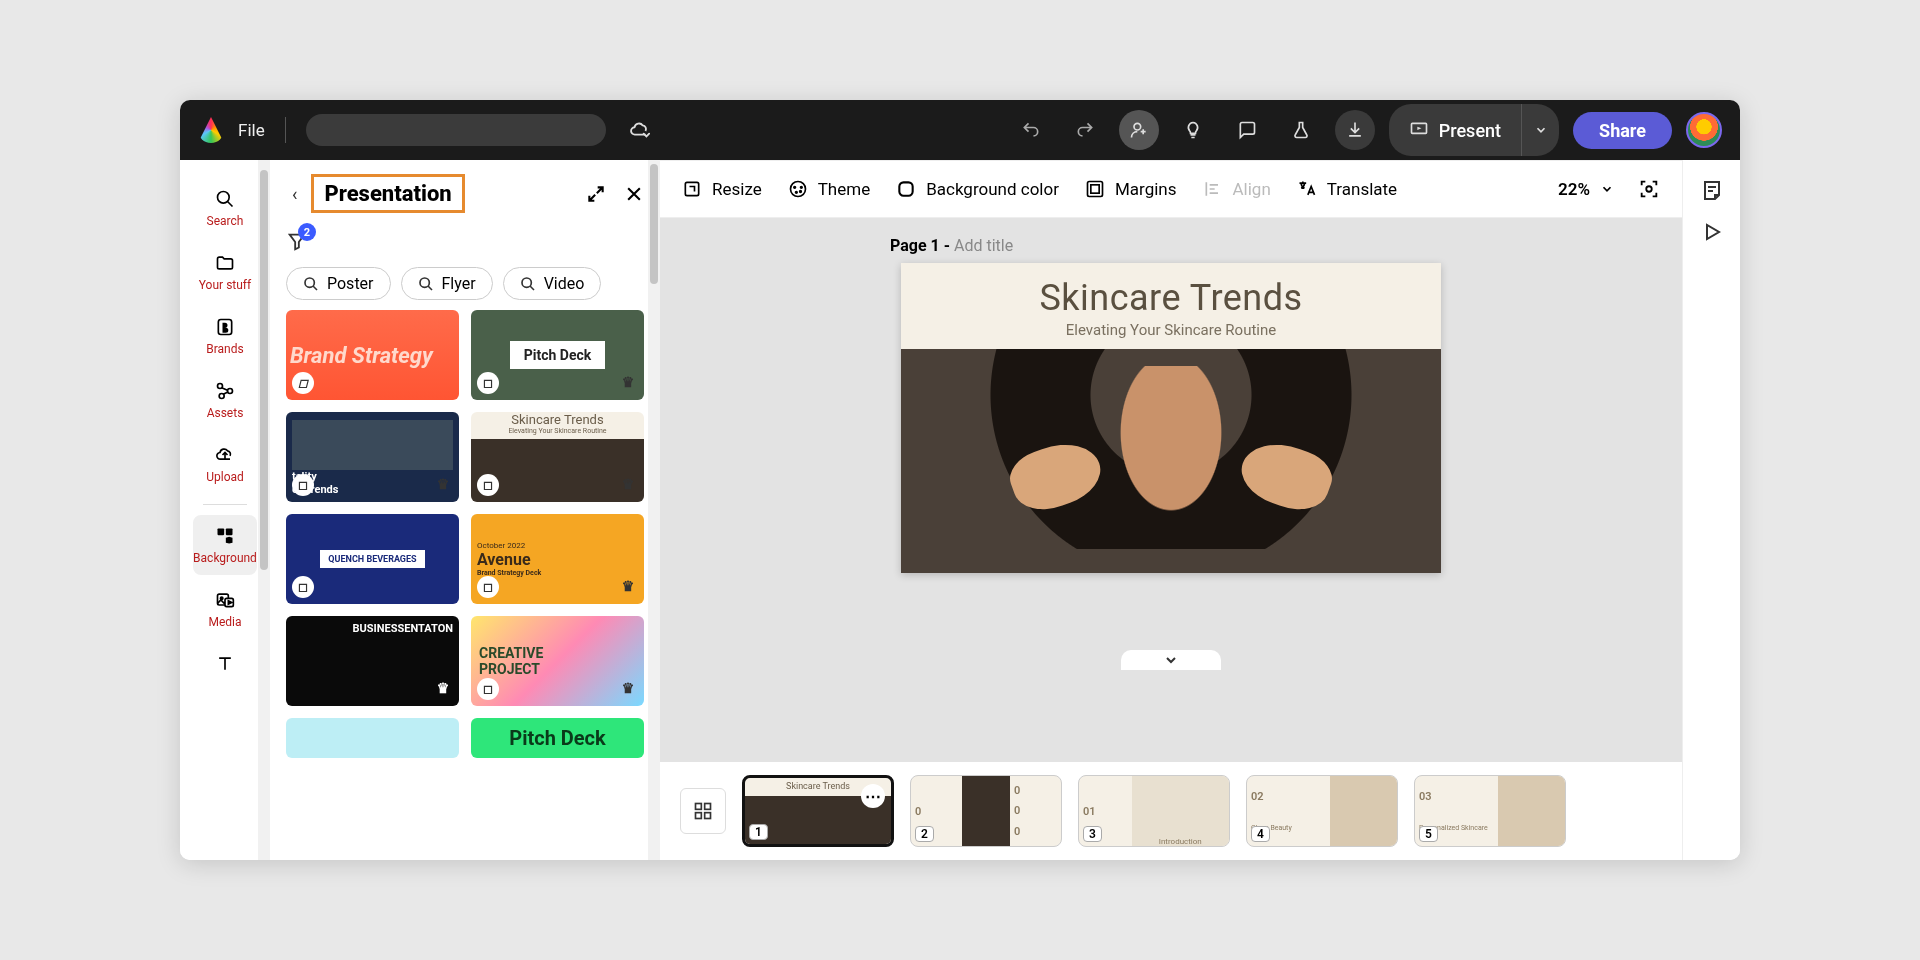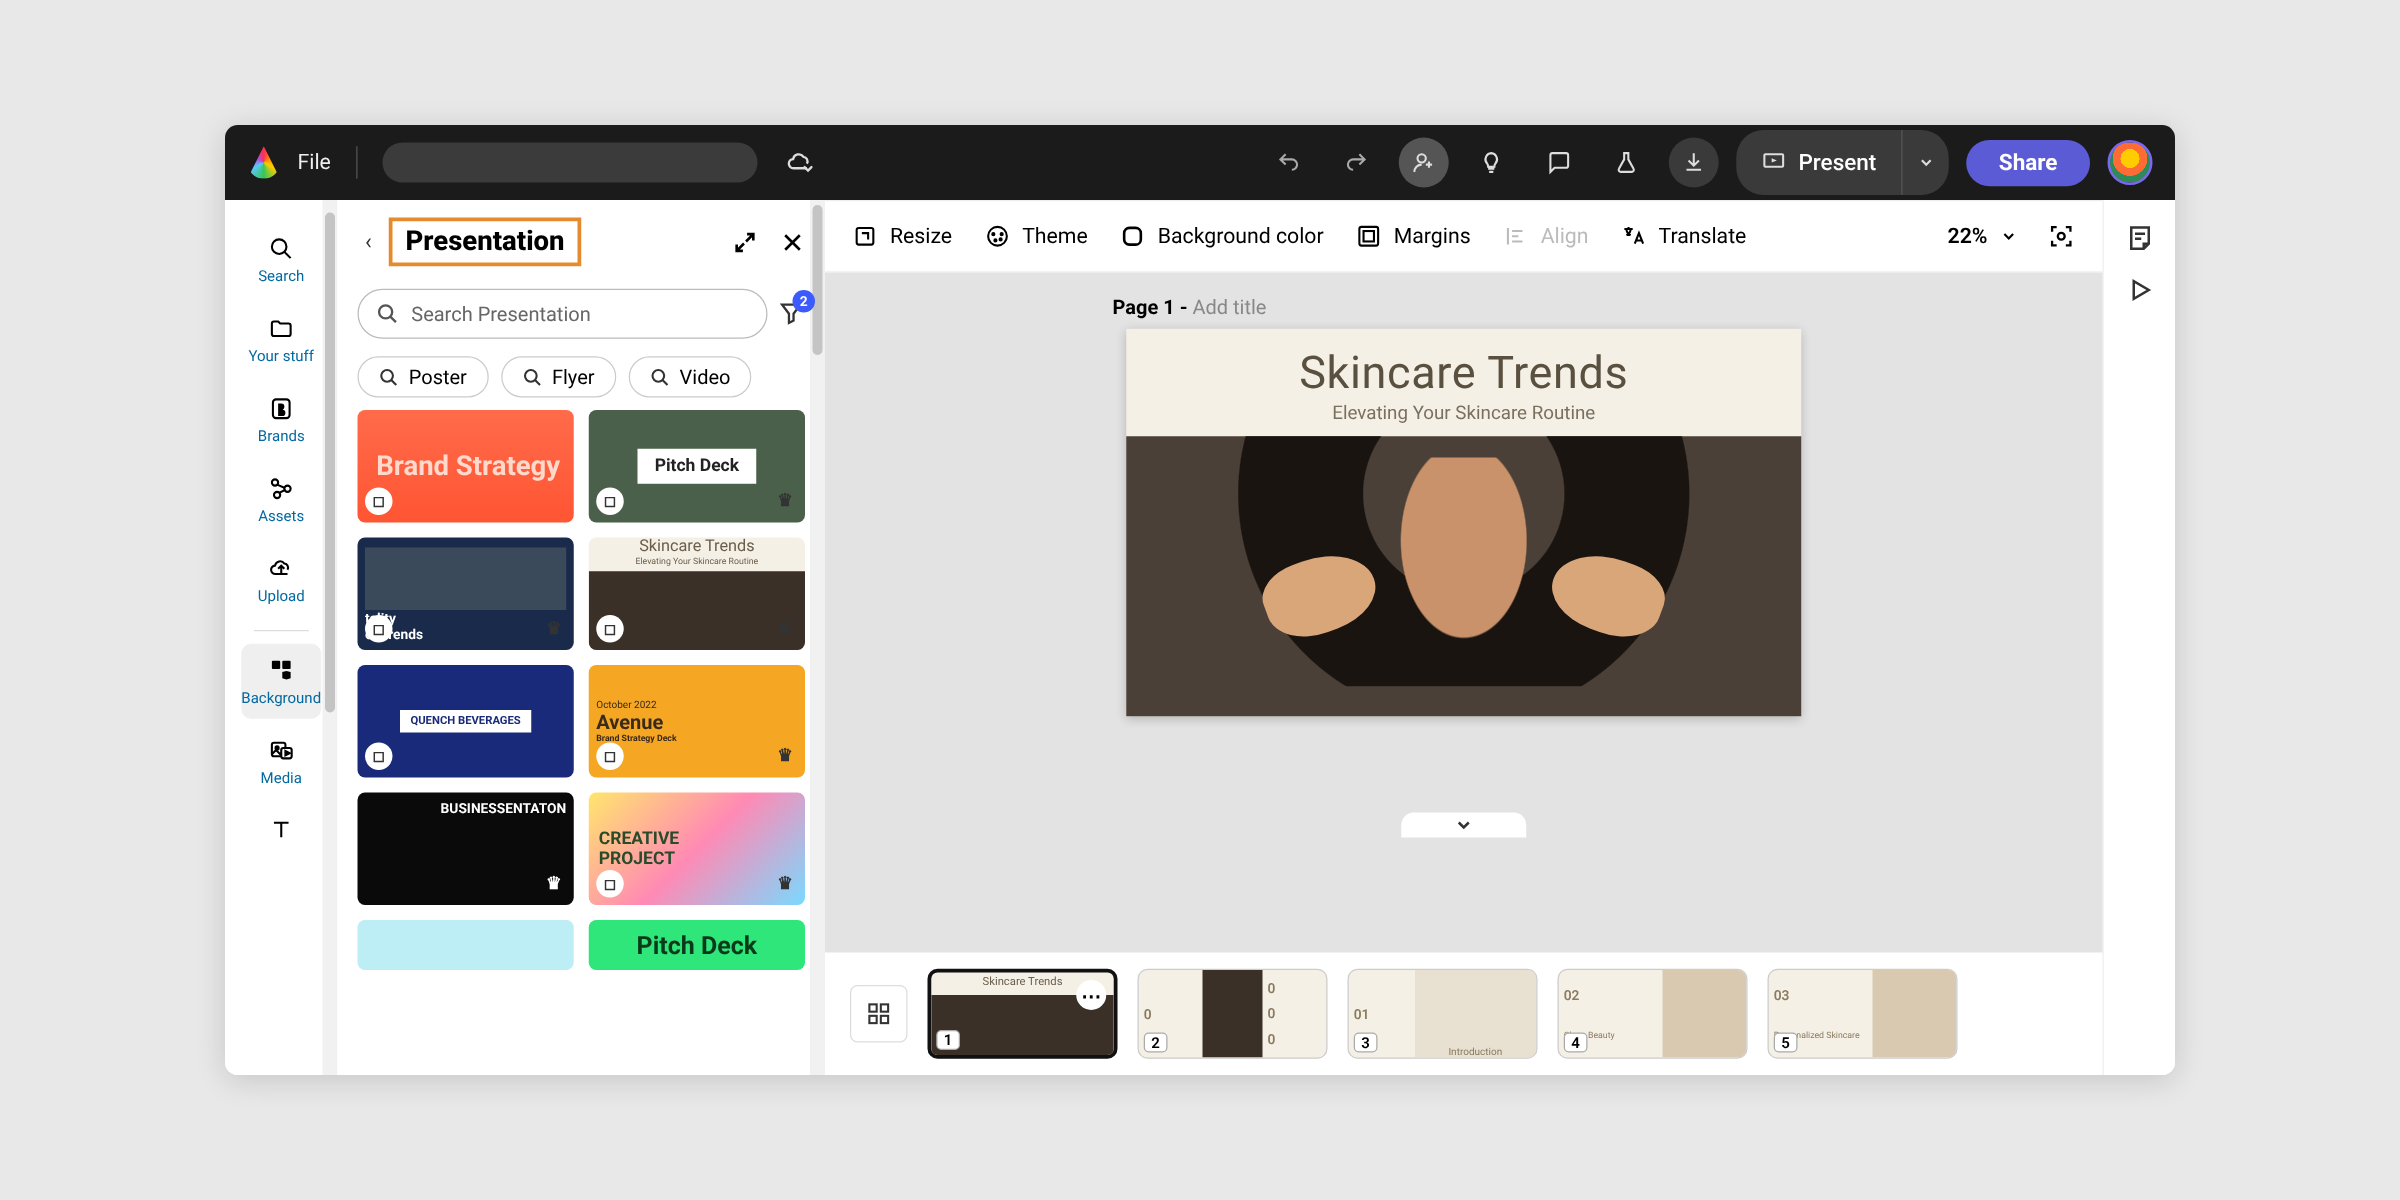--- a/index.html
+++ b/index.html
@@ -19,21 +19,21 @@
   .present-btn .pmain { display:flex; align-items:center; gap:10px; padding:0 20px; font-size:18px; font-weight:500;}
   .present-btn .pcaret { width:38px; display:flex; align-items:center; justify-content:center; border-left:1px solid #555; height:100%;}
   .share-btn { background:#5b5bd6; color:#fff; font-weight:700; font-size:18px; padding: 8px 26px; border-radius: 22px; }
   .avatar { width:36px; height:36px; border-radius:50%; background: radial-gradient(circle at 50% 40%, #ffcc00 30%, #ff6b35 31% 55%, #2e8b57 56%); border:2px solid #7b68ee; }
 
   
   .body { flex:1; display:flex; min-height:0; }
   .rail { width:90px; background:#fff; display:flex; flex-direction:column; align-items:center; padding-top:18px; gap:4px; position:relative; }
   .rail .scroll { position:absolute; right:0; top:0; width:12px; height:100%; background:#f1f1f1; }
   .rail .scroll::before{content:'';position:absolute;top:10px;left:2px;width:8px;height:400px;background:#c4c4c4;border-radius:4px;}
-  .rail-item { width:64px; display:flex; flex-direction:column; align-items:center; gap:4px; padding:10px 0; font-size:12px; color:#0369a1; cursor:pointer; border-radius:8px;}
+  .rail-item { width:64px; display:flex; flex-direction:column; align-items:center; gap:4px; padding:10px 0; font-size:12px; color:#b91c1c; cursor:pointer; border-radius:8px;}
   .rail-item.active { background:#efefef; }
   .rail-ic { width:22px; height:22px; display:flex; align-items:center; justify-content:center; }
   .rail-sep { width:44px; height:1px; background:#ddd; margin:6px 0; }
 
   
   .panel { width:390px; background:#fff; display:flex; flex-direction:column; position:relative; }
   .panel .scroll2 { position:absolute; right:0; top:0; width:12px; height:100%; background:#f1f1f1; }
   .panel .scroll2::before{content:'';position:absolute;top:4px;left:2px;width:8px;height:120px;background:#c4c4c4;border-radius:4px;}
   .panel-head { display:flex; align-items:center; gap:8px; padding:14px 16px 8px; }
   .back { font-size:18px; color:#333; padding:4px 6px; cursor:pointer;}
@@ -252,27 +252,20 @@
               </svg>
             </div>
           <div class="close">
               <svg width="20" height="20" viewBox="0 0 24 24" fill="none" stroke="#000" stroke-width="2.5">
                 <path d="M5 5l14 14M19 5L5 19"></path>
               </svg>
             </div>
         </div>
       </div>
       <div class="search-row">
-        <div class="search-box">
-          <svg width="18" height="18" viewBox="0 0 24 24" fill="none" stroke="#555" stroke-width="2.5">
-              <circle cx="10" cy="10" r="7"></circle>
-              <path d="M21 21l-6-6"></path>
-            </svg>
-          <span>Search Presentation</span>
-        </div>
         <div class="filter">
           <svg width="22" height="22" viewBox="0 0 24 24" fill="none" stroke="#333" stroke-width="2">
               <path d="M4 4h16l-6 8v6l-4 2v-8z"></path>
             </svg>
           <div class="badge">2</div>
         </div>
       </div>
       <div class="chips">
         <div class="chip">
             <svg width="16" height="16" viewBox="0 0 24 24" fill="none" stroke="#333" stroke-width="2.5">
@@ -290,21 +283,21 @@
           </div>
         <div class="chip">
             <svg width="16" height="16" viewBox="0 0 24 24" fill="none" stroke="#333" stroke-width="2.5">
               <circle cx="10" cy="10" r="7"></circle>
               <path d="M21 21l-6-6"></path>
             </svg>
             <span>Video</span>
           </div>
       </div>
       <div class="grid">
-        <div class="tcard" style="background:linear-gradient(#ff6b4a,#ff5533);font-family:serif;font-size:22px;color:#ffd9cc;justify-content:flex-start;padding-left:15px;">
+        <div class="tcard" style="background:linear-gradient(#ff6b4a,#ff5533);font-family:serif;font-style:italic;font-size:22px;color:#ffd9cc;justify-content:flex-start;padding-left:4px;">
           <span>Brand Strategy</span>
           <div class="botic">◻</div>
         </div>
         <div class="tcard" style="background:#4a604a;">
           <div style="background:#fff;color:#222;padding:6px 14px;font-size:14px;"><span>Pitch Deck</span></div>
           <div class="botic">◻</div>
           <div class="botr">♛</div>
         </div>
         <div class="tcard" style="background:#1a2a4a;flex-direction:column;justify-content:flex-end;align-items:flex-start;padding:6px;">
           <div style="width:100%;height:50px;background:#3a4a5a;"></div>

